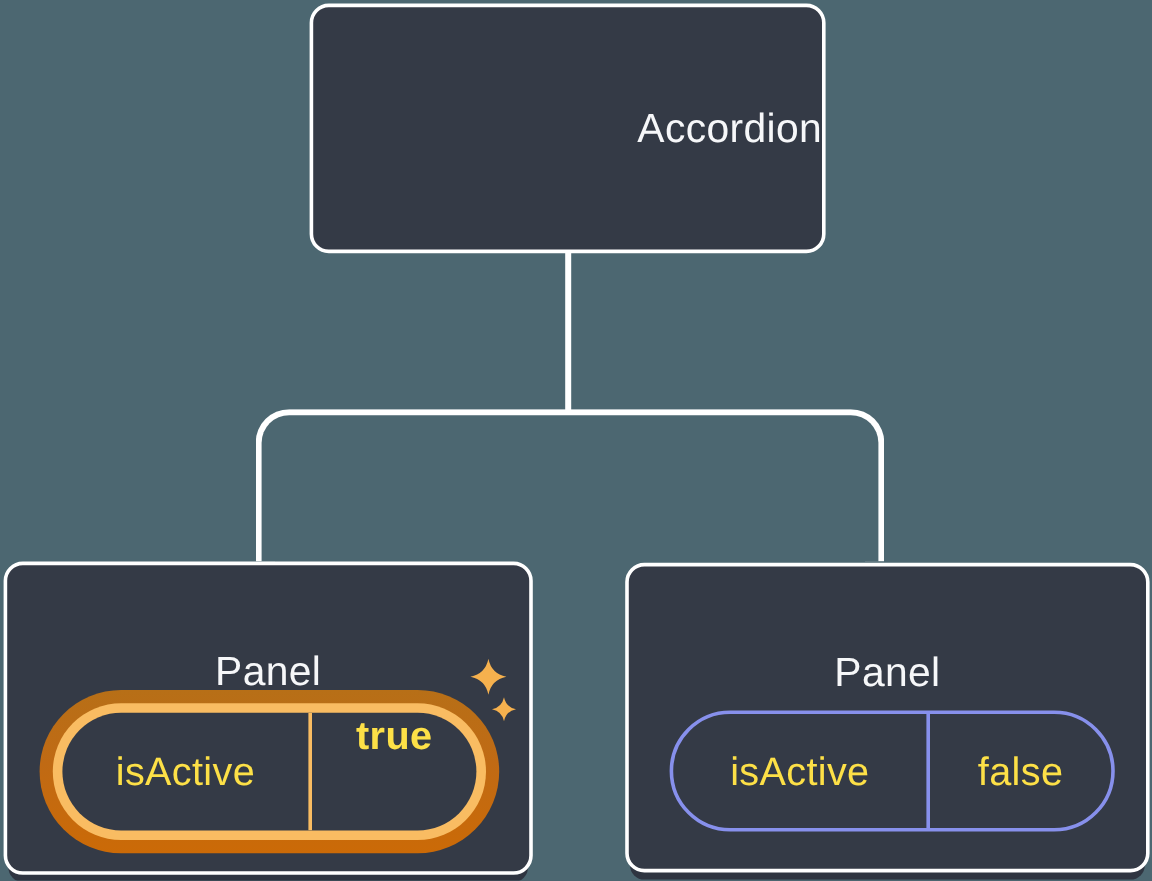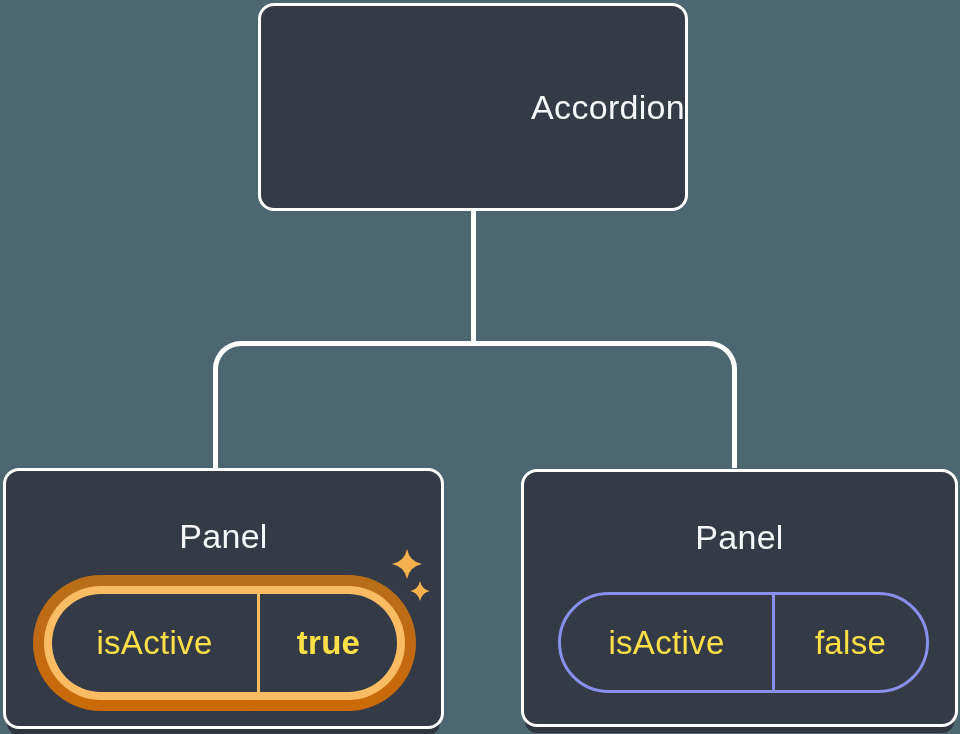--- a/index.html
+++ b/index.html
@@ -47,21 +47,21 @@
     box-shadow:0 10px 0 -4px #2F3541;
   }
   .node-title{
     color:#F6F7F9;
     font-size:34px;
     font-weight:500;
     letter-spacing:.3px;
   }
   .panel-title{
     display:block;
-    margin-top:44px;
+    margin-top:68px;
     text-align:center;
     line-height:42px;
   }
   
   .pill-text{
     color:#fde047;
     font-size:33px;
     letter-spacing:.3px;
   }
   .pill-value-bold{font-weight:700;}
@@ -88,21 +88,21 @@
     align-items:stretch;
     overflow:hidden;
   }
   .pill-hl-core .cell-key{
     width:205px;display:flex;align-items:center;justify-content:center;
   }
   .pill-hl-core .divider{
     width:3px;background:#F9BC62;
   }
   .pill-hl-core .cell-val{
-    flex:1;display:flex;align-items:center;justify-content:center;
+    flex:1;display:flex;align-items:flex-start;justify-content:center;
   }
   
   .pill-normal{
     position:absolute;left:34px;top:120px;width:371px;height:101px;
     border:3px solid #8790EC;
     border-radius:51px;
     box-sizing:border-box;
     display:flex;
     align-items:stretch;
     overflow:hidden;

